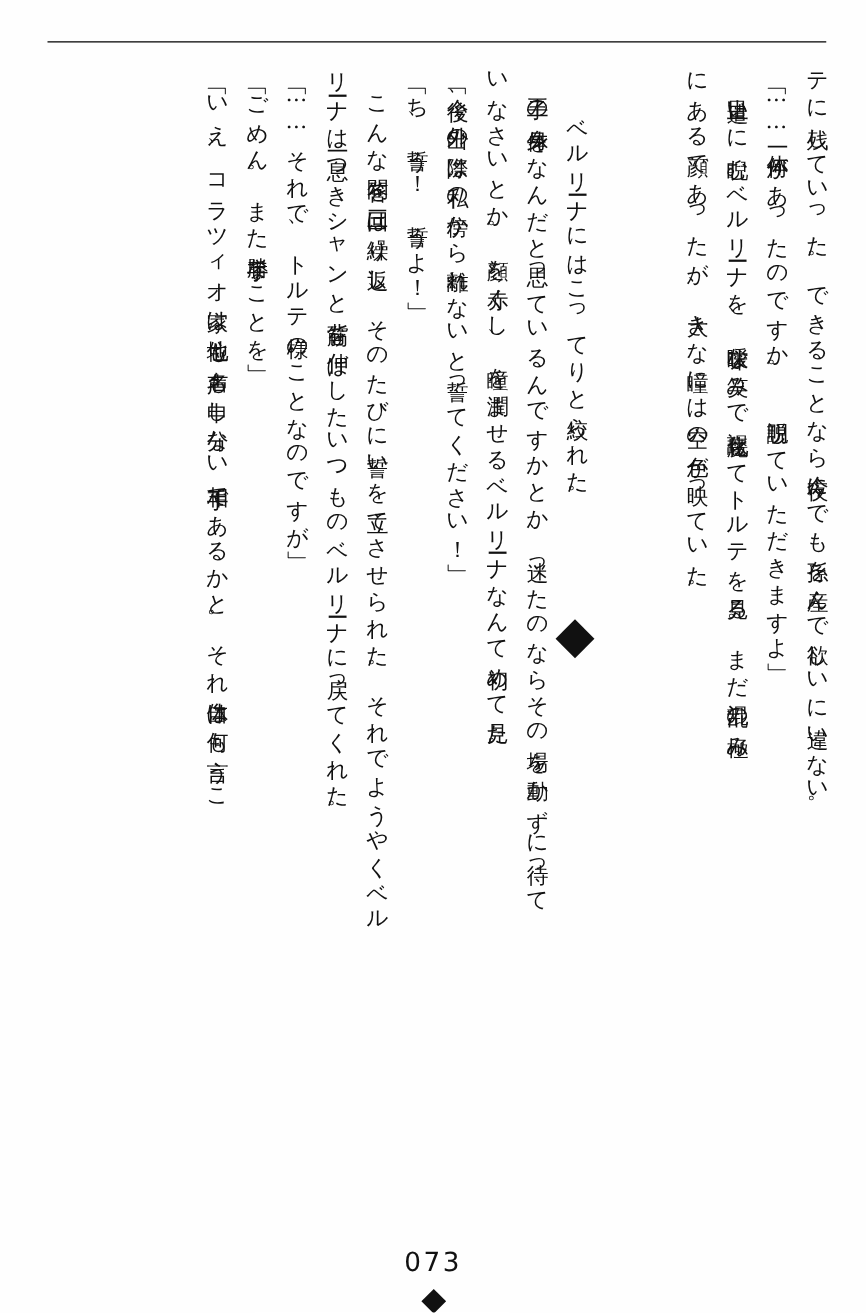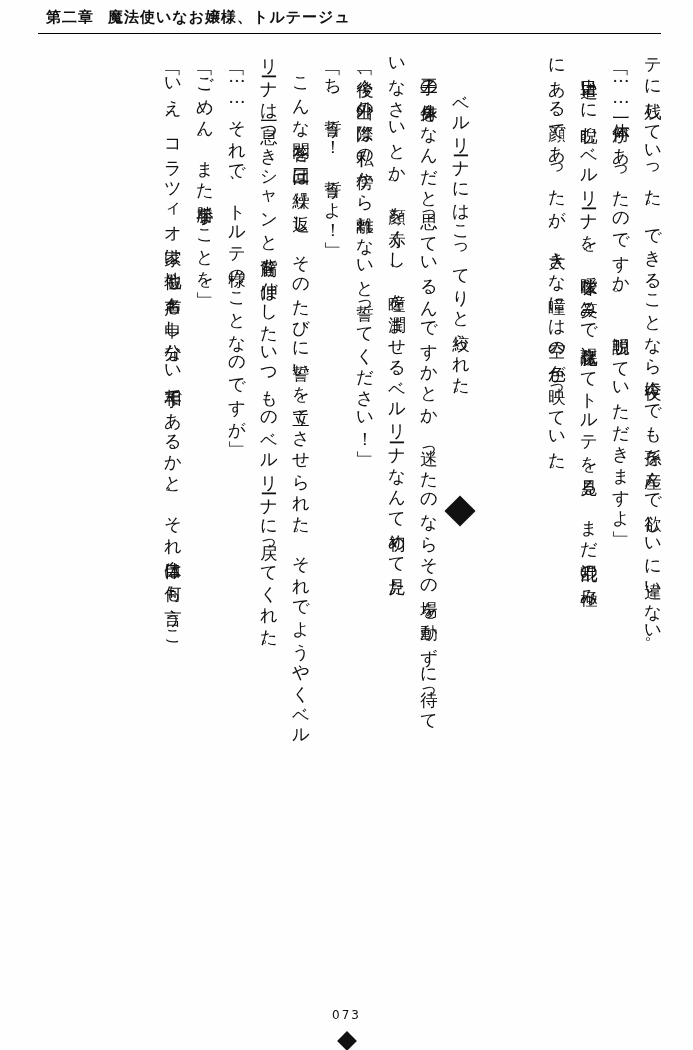--- a/index.html
+++ b/index.html
@@ -94,44 +94,41 @@
     transform: rotate(45deg);
   }
 
   
   .folio {
     position: absolute;
     bottom: 28px;
     left: 0;
     right: 0;
     text-align: center;
-    font-size: 12px;
+    font-size: 21px;
     letter-spacing: 2px;
     color: #111;
     font-family: "DejaVu Sans", "Liberation Sans", sans-serif;
   }
   .bottom-mark {
     position: absolute;
     bottom: 2px;
     left: 50%;
     margin-left: -7px;
     width: 14px;
     height: 14px;
     background: #111;
     transform: rotate(45deg);
   }
 </style>
 </head>
 <body>
 
 <div class="page">
 
-  <div class="header">
-    <span class="chapter-num">第二章</span><span class="chapter-title">魔法使いなお嬢様、トルテージュ</span>
-  </div>
   <div class="header-rule"></div>
 
   <div class="body-area">
     <div class="col">テに残していった。できることなら今夜にでも孫を産んで欲しいに違いない。</div>
     <div class="col indent">「……一体何があったのですか。　説明していただきますよ」</div>
     <div class="col">　上目遣いに睨むベルリーナを、曖昧な笑みで誤魔化してトルテを見る。まだ混乱の極み</div>
     <div class="col">にある顔であったが、大きな瞳には空の色が映っていた。</div>
     <div class="col gap"></div>
     <div class="col gap"></div>
     <div class="col indent">　ベルリーナにはこってりと絞られた。</div>

